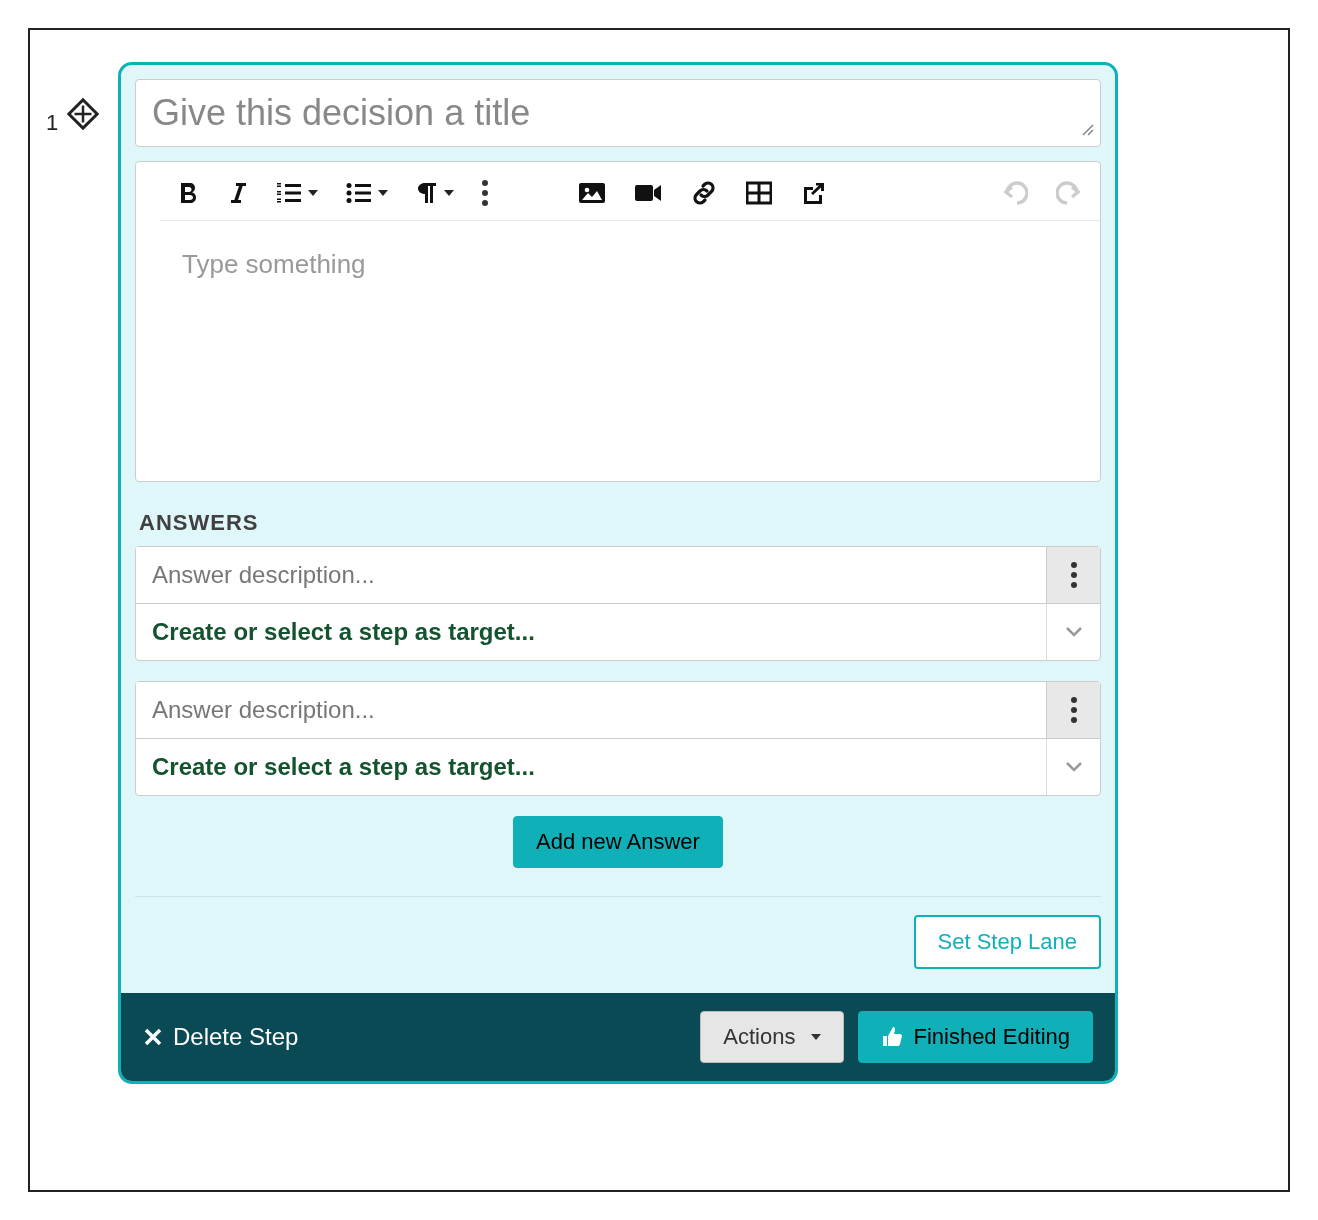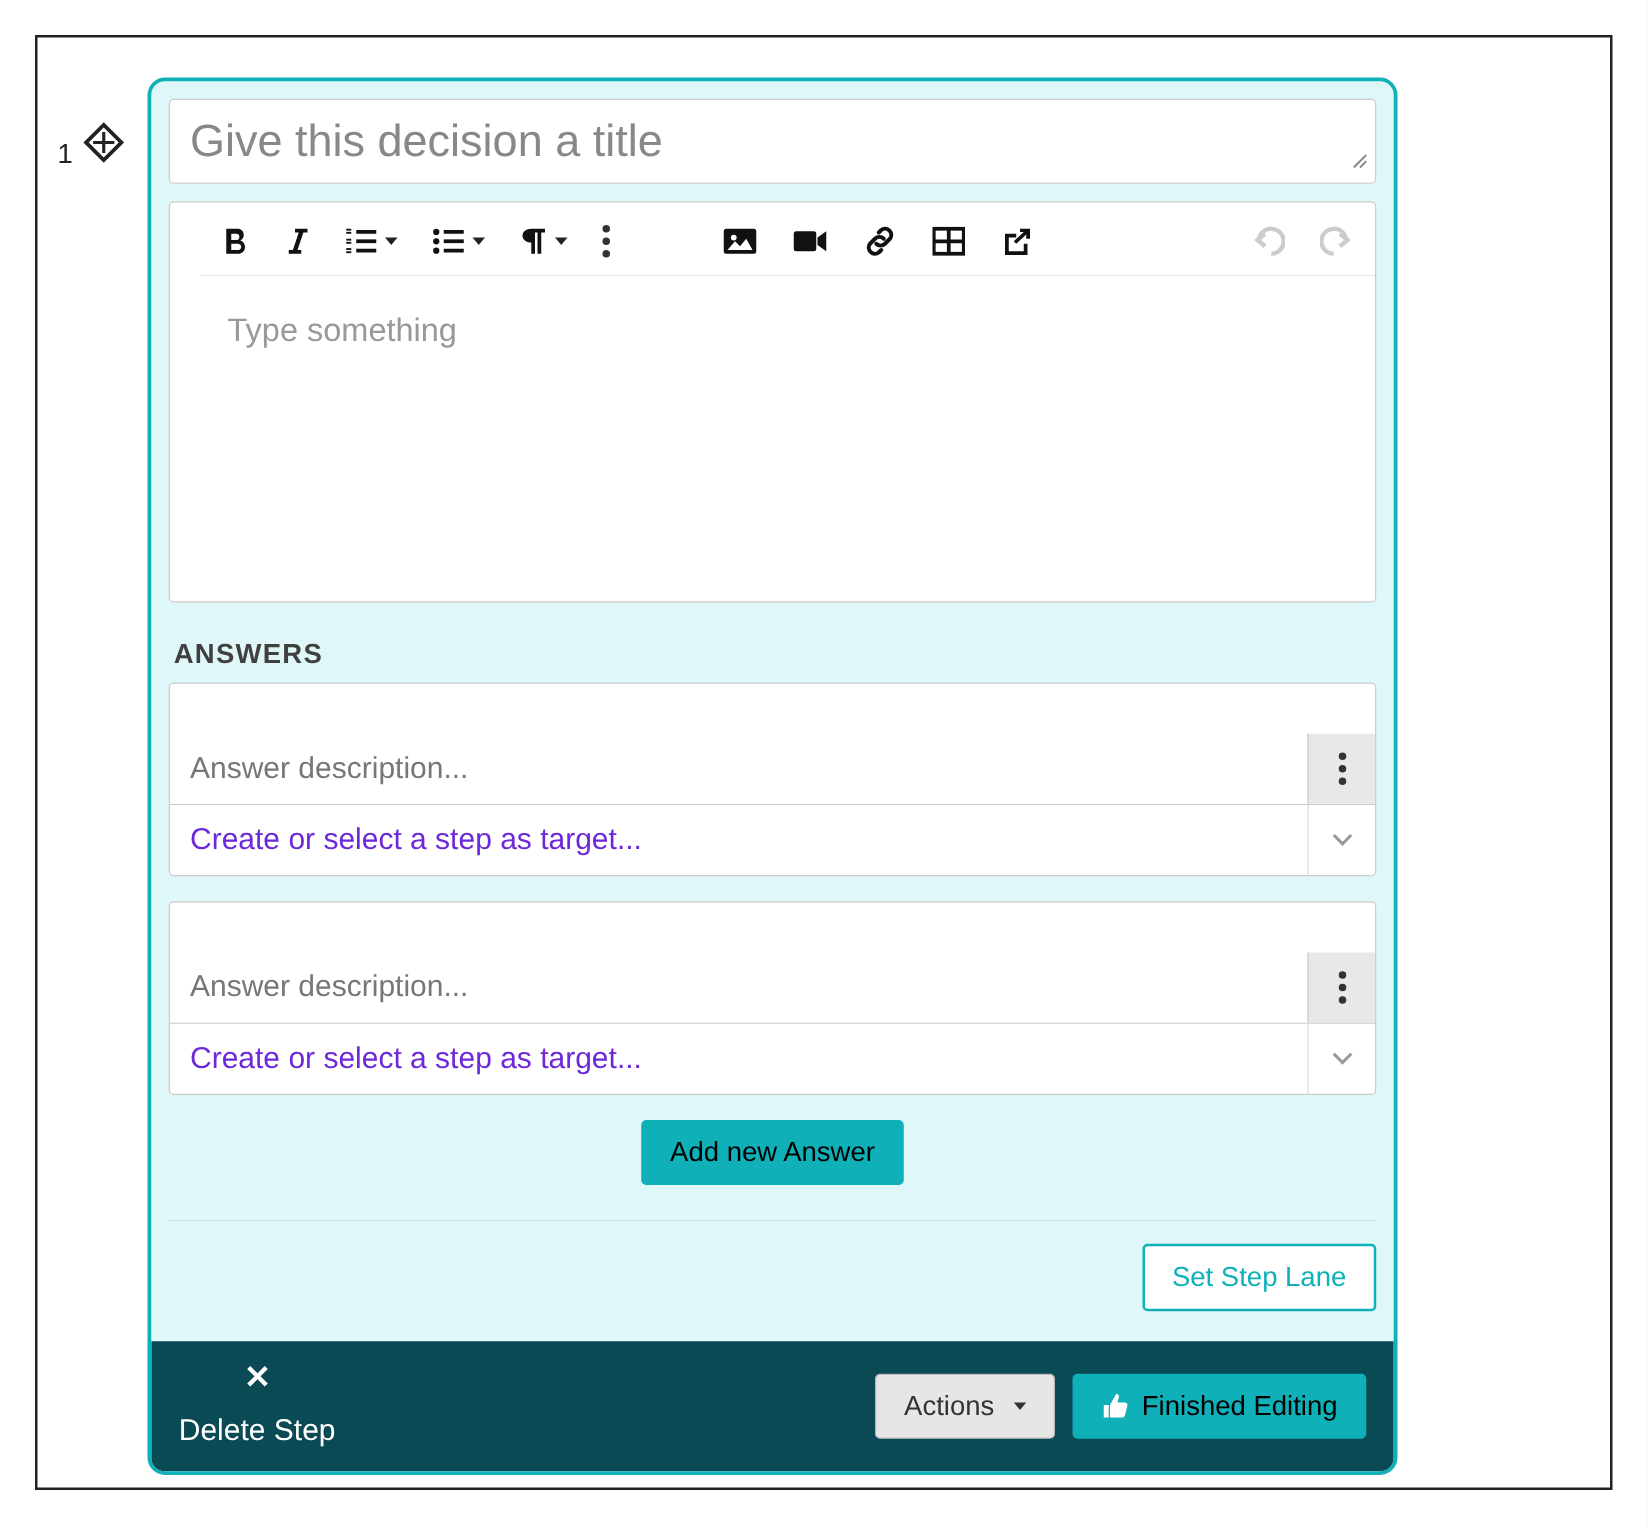--- a/index.html
+++ b/index.html
@@ -102,21 +102,20 @@
   .answer-block {
     margin-top: 10px;
     background: #fff;
     border: 1px solid #ccc;
     border-radius: 4px;
     margin-bottom: 20px;
   }
   .answer-row1 {
     display: flex;
     align-items: stretch;
-    margin-top: 40px;
   }
   .answer-row1 input {
     flex: 1;
     border: none;
     font-size: 24px;
     padding: 14px 16px;
     color: #555;
     font-family: inherit;
   }
   .answer-row1 input::placeholder { color: #777; }
@@ -129,22 +128,23 @@
   }
   .answer-row2 {
     border-top: 1px solid #ccc;
     display: flex; align-items: center;
     padding: 0;
   }
   .answer-row2 .target-text {
     flex: 1;
     font-size: 24px;
     padding: 14px 16px;
-    color: #6d28d9;
+    color: #14532d;
     cursor: pointer;
+    font-weight: bold;
   }
   .answer-row2 .chevron-box {
     width: 54px; height: 56px;
     border-left: 1px solid #ddd;
     display: flex; align-items: center; justify-content: center;
     color: #999;
     cursor: pointer;
   }
   .add-answer-row { text-align: center; margin: 18px 0 10px 0; }
   .btn {
@@ -158,22 +158,22 @@
   .btn-gray { background: #e6e6e6; color: #333; border: 1px solid #bbb; }
   .divider-line { border-top: 1px solid #c8e6e8; margin: 28px 0 14px 0; }
   .set-lane-row { text-align: right; padding: 4px 0 10px 0; }
   .footer {
     background: #0a4a54;
     padding: 18px 22px;
     display: flex; align-items: center;
     color: #fff;
   }
   .footer .delete-step {
-    display: flex; align-items: center; gap: 20px;
-    font-size: 24px; cursor: pointer; flex-direction: column;
+    display: flex; align-items: center; gap: 10px;
+    font-size: 24px; cursor: pointer;
   }
   .footer .spacer-flex { flex: 1; }
   .footer .btn { font-size: 22px; margin-left: 48px; }
   .footer .btn + .btn { margin-left: 14px; }
   .dots-v { display: flex; flex-direction: column; gap: 4px; }
   .dots-v span { width: 6px; height: 6px; border-radius: 50%; background: #333; }
 </style>
 </head>
 <body>
 

